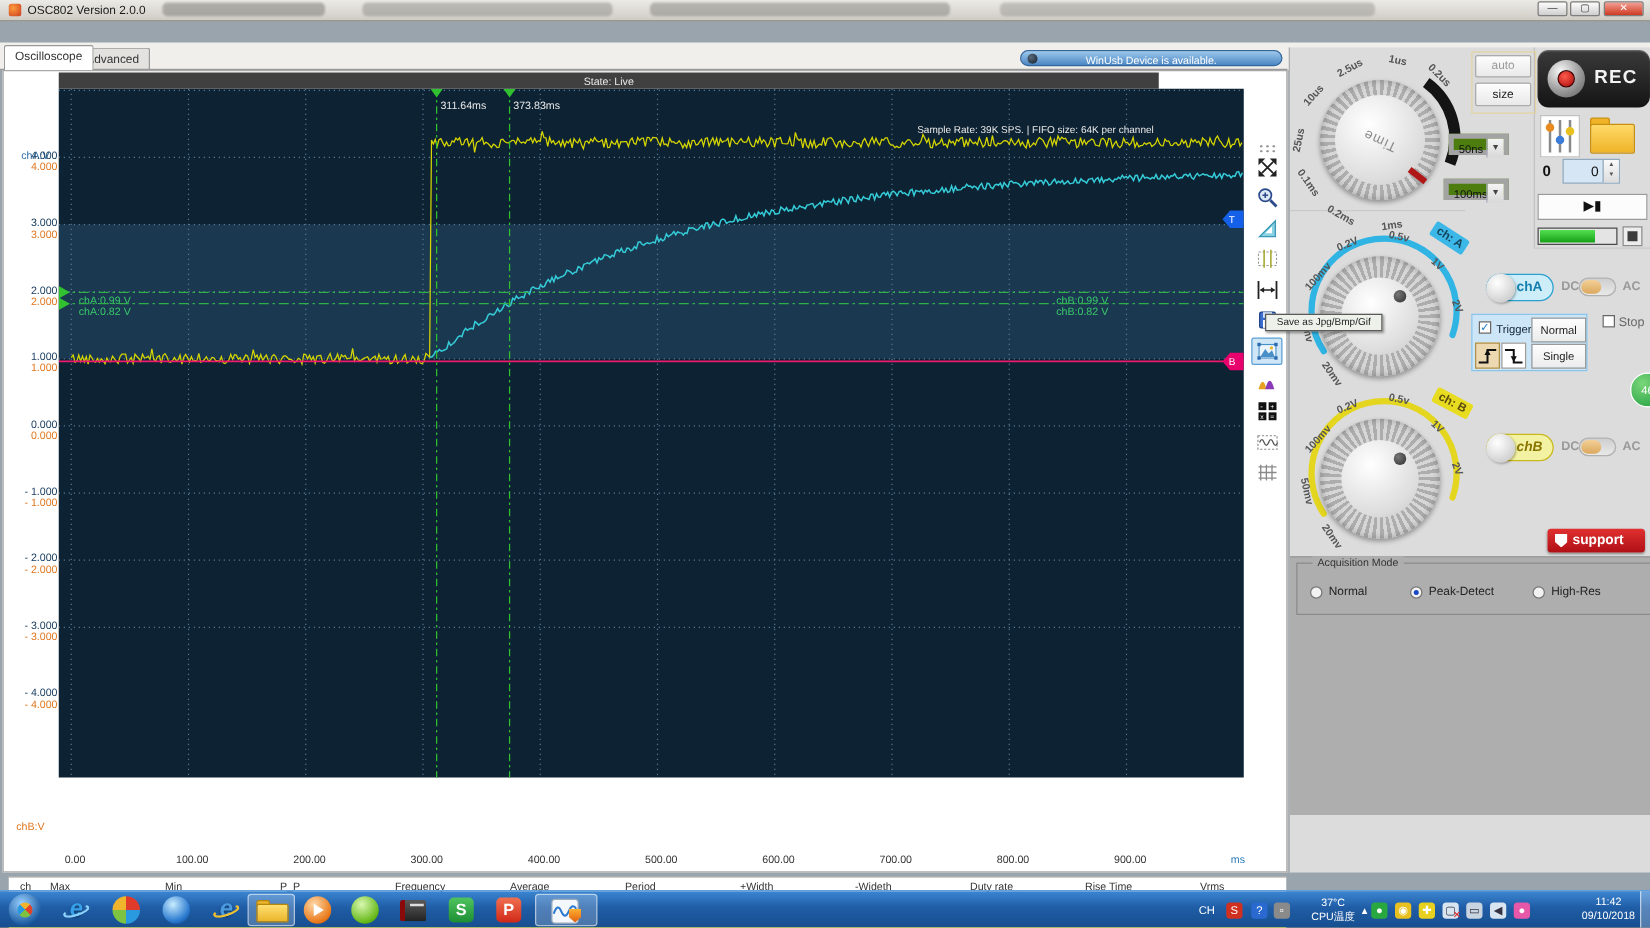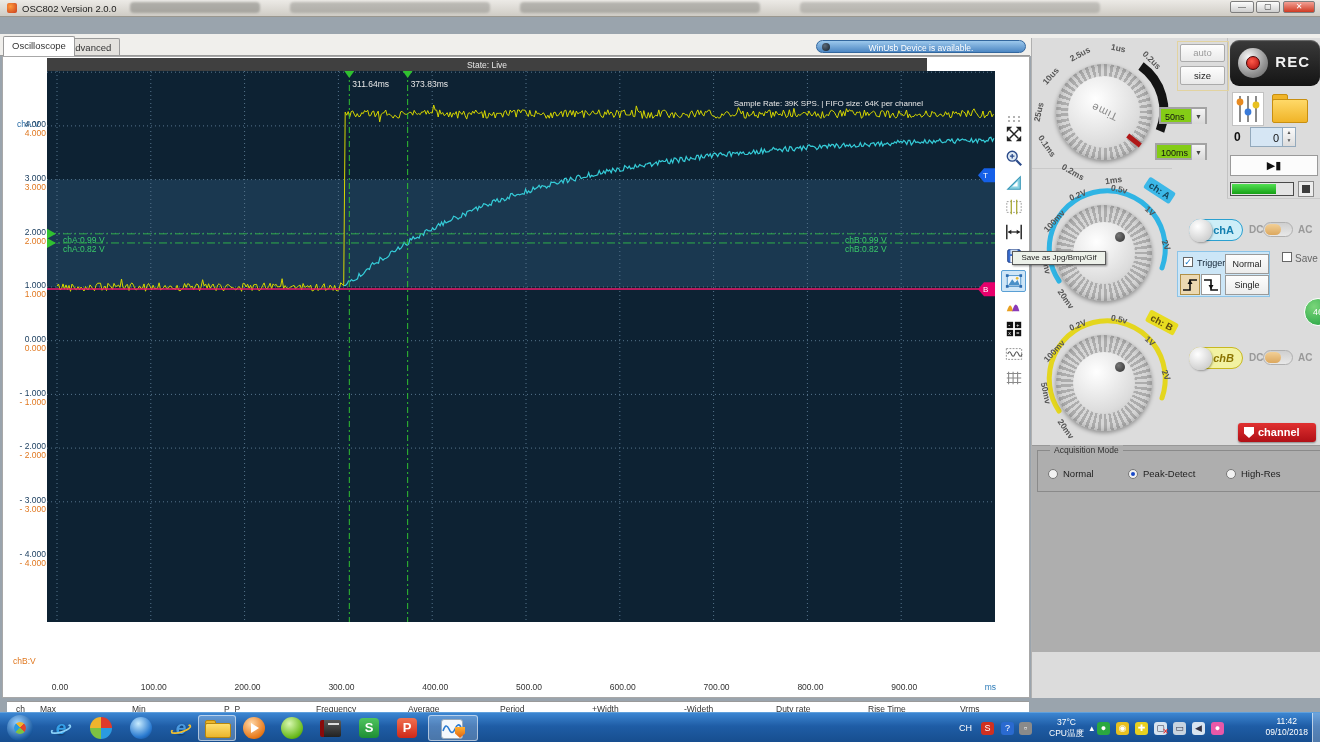--- a/index.html
+++ b/index.html
@@ -99,21 +99,21 @@
   #btn-reset { left:148px; top:28px; width:45px; height:19px; color:#222; line-height:17px; }
 
   #rec-block { left:198px; top:2px; width:90px; height:46px; background:linear-gradient(#3a3a3a,#141414);
     border-radius:9px; box-shadow:inset 0 1px 1px rgba(255,255,255,.25); }
   #rec-circle { position:absolute; left:8px; top:8px; width:30px; height:30px; border-radius:50%;
     background:radial-gradient(circle at 35% 30%, #f8f8f8, #9a9a9a 55%, #5a5a5a); }
   #rec-red { position:absolute; left:8px; top:8px; width:14px; height:14px; border-radius:50%;
     background:radial-gradient(circle at 40% 35%, #ff5a4a, #a80a0a); border:1px solid #400; }
   #rec-text { position:absolute; right:10px; top:13px; color:#f2f2f2; font-size:15px; font-weight:bold; letter-spacing:1px; }
 
-  .combo { position:absolute; height:17px; background:#84cc16; border:2px solid #a3a3a3; font-size:9px; }
+  .combo { position:absolute; height:17px; background:#4d7c0f; border:4px solid #a3a3a3; font-size:9px; }
   .combo .val { position:absolute; left:4px; top:3px; color:#111; }
   .combo .arrow { position:absolute; right:0; top:0; width:14px; height:15px; background:linear-gradient(#f4f4f4,#d8d8d8);
     border-left:1px solid #aab; text-align:center; font-size:7px; line-height:15px; color:#444; }
 
   #mixer-btn { left:200px; top:54px; width:32px; height:34px; background:#fff; border:1px solid #c2c2c2; }
   #folder-icon { left:240px; top:56px; width:36px; height:30px; }
   .folder-body { position:absolute; left:0; top:5px; width:36px; height:24px; background:linear-gradient(#ffd968,#f0b428);
     border:1px solid #c88f10; border-radius:2px; }
   .folder-tab { position:absolute; left:0; top:0; width:16px; height:7px; background:#f0b428; border:1px solid #c88f10;
     border-radius:2px 2px 0 0; }
@@ -534,21 +534,21 @@
         </svg>
       </div>
       <div class="edge-btn" style="left:23px;top:22px;">
         <svg width="18" height="19" viewBox="0 0 18 19">
           <path d="M2 5 H9 V15 H16" stroke="#111" stroke-width="1.6" fill="none"></path>
           <polygon points="6.5,10 11.5,10 9,14.5" fill="#111"></polygon>
         </svg>
       </div>
     </div>
     <div class="chk" style="left:250px;top:214px;"></div>
-    <span style="position:absolute;left:263px;top:215px;font-size:10px;color:#666;">Save</span>
+    <span style="position:absolute;left:263px;top:215px;font-size:10px;color:#666;">Stop</span>
 
     <svg class="knob-svg" style="left:-3px;top:270px;" viewBox="0 0 150 150">
       <path d="M30 103 A58 58 0 1 1 133 90" stroke="#e4d61e" stroke-width="5" fill="none" stroke-linecap="round"></path>
     </svg>
     <div class="knob-ring" style="left:24px;top:297px;">
       <div class="knob-cap" style="width:62px;height:62px;">
         <div class="knob-dot" style="left:42px;top:10px;"></div>
       </div>
     </div>
     <div id="chb-labels" class="abs" style="left:-3px;top:270px;width:150px;height:150px;">
@@ -567,21 +567,21 @@
       <span class="lbl" style="color:#8a7400;font-style:italic;">chB</span>
     </div>
     <span class="dcac-lbl" style="left:217px;top:314px;">DC</span>
     <div class="dcac-switch" style="left:231px;top:312px;">
         <div class="kn"></div>
       </div>
     <span class="dcac-lbl" style="left:266px;top:314px;">AC</span>
 
     <div id="support-btn" class="abs">
       <div id="support-shield"></div>
-      <span id="support-txt">channel</span>
+      <span id="support-txt">support</span>
     </div>
     <div id="badge-46" class="abs">46</div>
 
     <div id="lower-gray" class="abs">
       <div id="acq-box">
         <span id="acq-title">Acquisition Mode</span>
         <div id="acq-radios">
             <div class="radio" style="left: 10px; top: 18px;"></div>
             <span class="radio-lbl" style="left: 25px; top: 17px;">Normal</span>
             <div class="radio sel" style="left: 90px; top: 18px;"></div>

